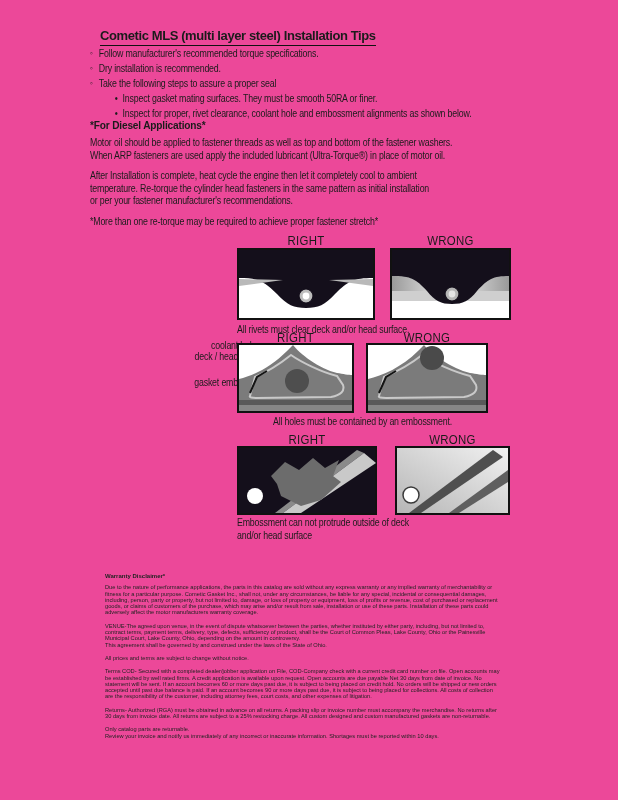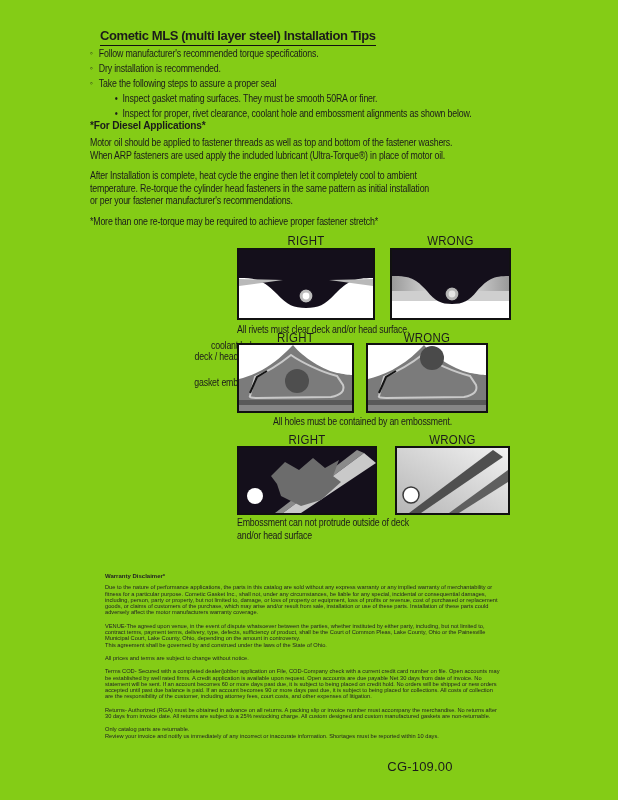--- a/index.html
+++ b/index.html
@@ -1,16 +1,16 @@
 <!DOCTYPE html>
 <html><head>
 <meta charset="utf-8">
 <style>
   html,body{margin:0;padding:0;background:#fff;}
-  .page{position:relative;width:618px;height:800px;background:#84cc16;overflow:hidden;
+  .page{position:relative;width:618px;height:800px;background:#ec4899;overflow:hidden;
         font-family:"Liberation Sans",sans-serif;color:#1b1b1b;}
   .abs{position:absolute;}
   .cx{transform:scaleX(.88);transform-origin:left top;}
   .cxc{transform:scaleX(.88);transform-origin:center top;}
   .cxr{transform:scaleX(.88);transform-origin:right top;}
   .pre{white-space:pre-line;}
   .title{font-size:13px;font-weight:bold;letter-spacing:-.4px;white-space:nowrap;
          border-bottom:1.5px solid #111;padding-bottom:2px;transform:scaleX(.82);transform-origin:left top;}
   .bullets{font-size:10px;letter-spacing:-.2px;}
   .brow{display:flex;height:15px;line-height:15px;}
@@ -182,15 +182,14 @@
 be established by well rated firms.  A credit application is available upon request.  Open accounts are due payable Net 30 days from date of invoice.  No
 statement will be sent.  If an account becomes 60 or more days past due, it is subject to being placed on credit hold.  No orders will be shipped or new orders
 accepted until past due balance is paid.  If an account becomes 90 or more days past due, it is subject to being placed for collections.  All costs of collection
 are the responsibility of the customer, including attorney fees, court costs, and other expenses of litigation.</p>
     <p class="pre">Returns- Authorized (RGA) must be obtained in advance on all returns.  A packing slip or invoice number must accompany the merchandise.  No returns after
 30 days from invoice date.  All returns are subject to a 25% restocking charge.  All custom designed and custom manufactured gaskets are non-returnable.</p>
     <p class="pre">Only catalog parts are returnable.
 Review your invoice and notify us immediately of any incorrect or inaccurate information.  Shortages must be reported within 10 days.</p>
   </div>
 
-  <div class="abs pagenum" style="left:345px;top:759px;width:150px;">CG-109.00</div>
 
 </div>
 
 </body></html>

